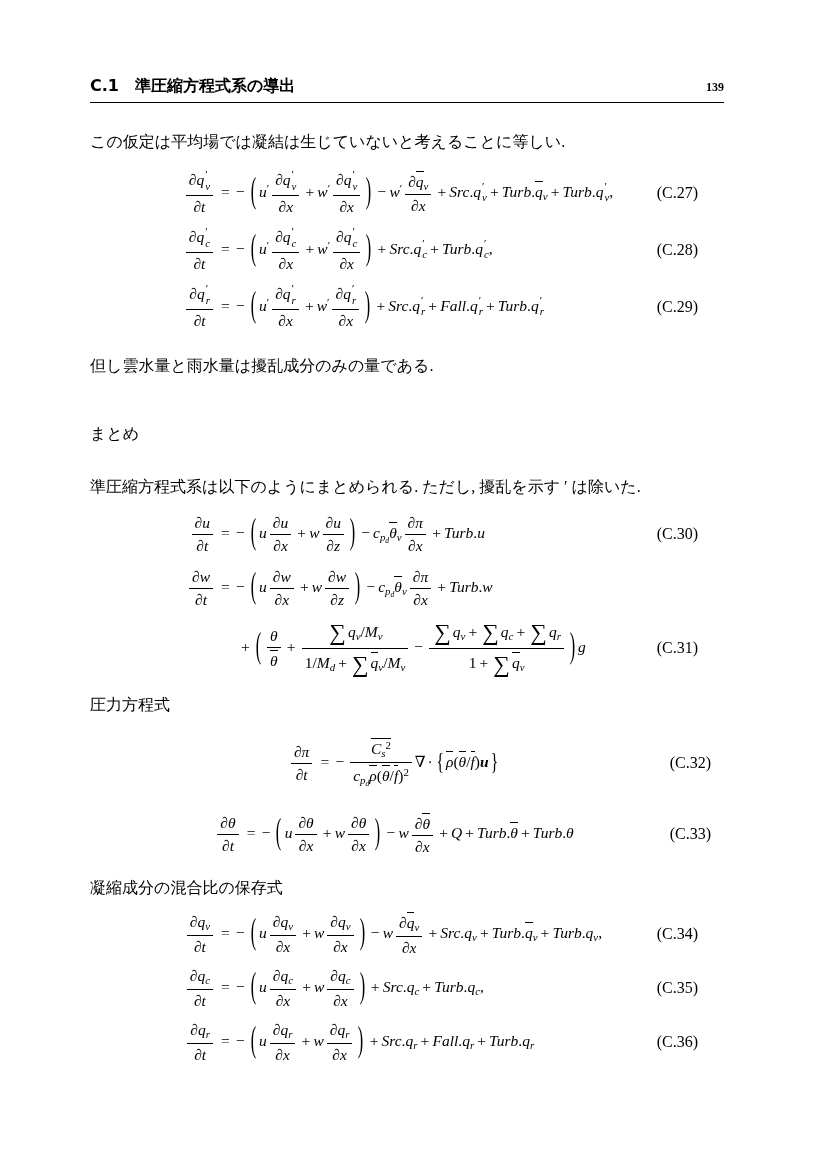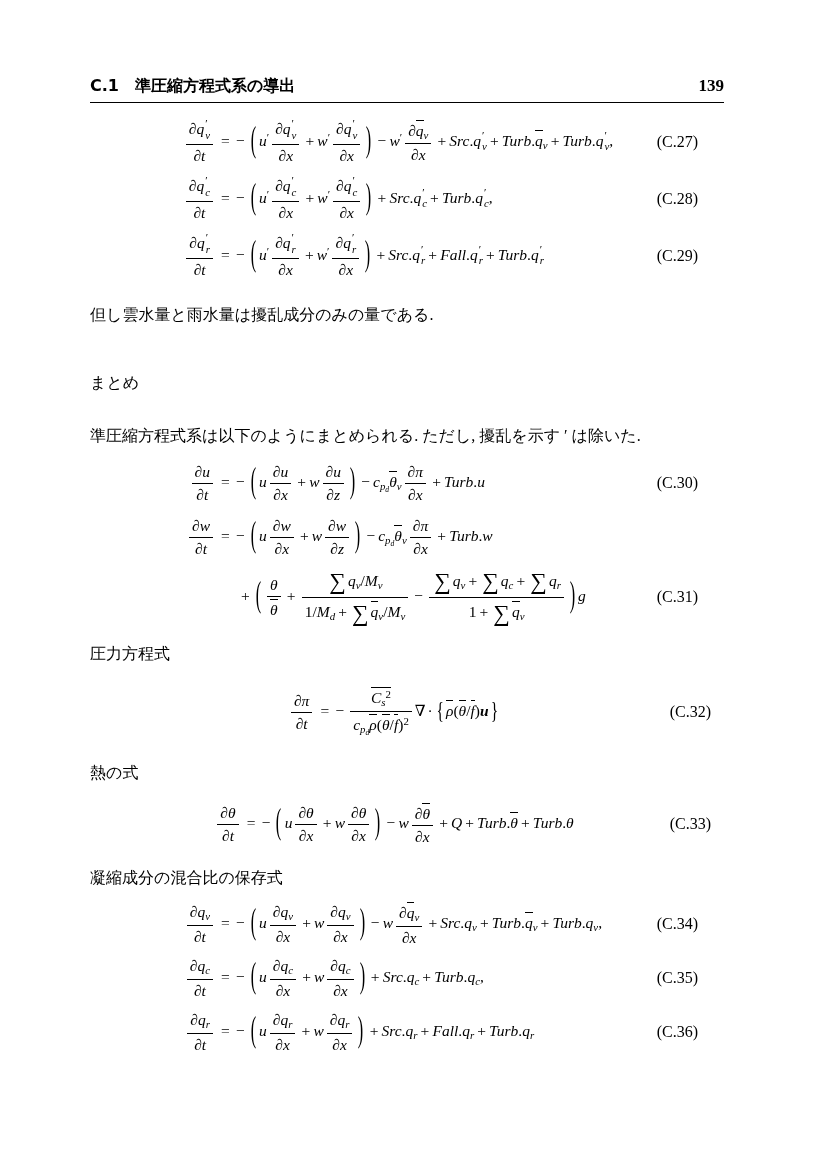--- a/index.html
+++ b/index.html
@@ -3,21 +3,21 @@
 <meta charset="utf-8">
 <style>
   html,body{margin:0;padding:0;background:#ffffff;color:#000000;}
   body{width:826px;height:1169px;font-family:"Liberation Serif","DejaVu Serif",serif;}
   .page{box-sizing:border-box;width:814px;height:1169px;padding:76px 90px 0 90px;overflow:hidden;}
 
   
   .runhead{display:flex;justify-content:space-between;align-items:baseline;
            border-bottom:1.5px solid #000;padding-bottom:5px;}
   .runhead .sec{font-family:"DejaVu Sans","Liberation Sans",sans-serif;font-weight:bold;font-size:16px;}
-  .runhead .pnum{font-weight:bold;font-size:17px;}
+  .runhead .pnum{font-weight:bold;font-size:12px;}
 
   .para{font-size:16px;line-height:1.5;margin:0;}
   .p1{margin-top:27px;}
   .p2{margin-top:24px;}
   .p3{margin-top:30px;}
   .jhead{font-family:"DejaVu Sans","Liberation Sans",sans-serif;font-weight:normal;font-size:16px;margin:0;}
   .h-summary{margin-top:46px;}
   .h-motion{margin-top:42px;}
   .h-pressure{margin-top:18px;}
   .h-heat{margin-top:20px;}
@@ -67,20 +67,21 @@
 </head>
 <body>
 
 <div class="page">
 
   <div class="runhead">
     <span class="sec">C.1　準圧縮方程式系の導出</span>
     <span class="pnum">139</span>
   </div>
 
+  <p class="para p1">この仮定は平均場では凝結は生じていないと考えることに等しい.</p>
 
   <div class="eqgroup grp g1">
     <div class="eqrow">
       <span class="lhs">
           <span class="mrow"><span class="mfrac"><span class="mnum"><span class="mrow"><span class="mi">∂</span><span class="mwrap"><span class="mi">q</span><span class="msubsup">
                       <span class="s-sup"><span class="mrow">′</span></span>
                       <span class="s-sub"><span class="mi">v</span></span>
                     </span></span></span></span><span class="mden"><span class="mrow"><span class="mi">∂</span><span class="mi">t</span></span></span></span></span>
         </span>
         <span class="rhs"><span class="mrow"><span class="mo">=</span><span class="mo">−</span><span class="mbig">(</span><span class="mwrap"><span class="mi">u</span><span class="msup"><span class="mrow">′</span></span></span><span class="mfrac"><span class="mnum"><span class="mrow"><span class="mi">∂</span><span class="mwrap"><span class="mi">q</span><span class="msubsup">
@@ -179,21 +180,20 @@
   <p class="jhead h-pressure">圧力方程式</p>
 
   <div class="eqrow center r-c32">
     <span class="lhs">
         <span class="mrow"><span class="mfrac"><span class="mnum"><span class="mrow"><span class="mi">∂</span><span class="mi">π</span></span></span><span class="mden"><span class="mrow"><span class="mi">∂</span><span class="mi">t</span></span></span></span></span>
       </span>
       <span class="rhs"><span class="mrow"><span class="mo">=</span><span class="mo">−</span><span class="mfrac"><span class="mnum"><span class="mrow"><span class="mover"><span class="mrow"><span class="mwrap"><span class="mrow"><span class="mwrap"><span class="mi">C</span><span class="msub"><span class="mi">s</span></span></span></span><span class="msup"><span class="mn">2</span></span></span></span></span></span></span><span class="mden"><span class="mrow"><span class="mwrap"><span class="mi">c</span><span class="msub"><span class="mrow"><span class="mwrap"><span class="mi">p</span><span class="msub"><span class="mi">d</span></span></span></span></span></span><span class="mover"><span class="mrow"><span class="mi">ρ</span></span></span><span class="mn">(</span><span class="mover"><span class="mrow"><span class="mi">θ</span></span></span><span class="mn">/</span><span class="mover"><span class="mrow"><span class="mi">f</span></span></span><span class="mwrap"><span class="mn">)</span><span class="msup"><span class="mn">2</span></span></span></span></span></span><span class="mrm">∇</span><span class="mcdot">·</span><span class="mbrace">{</span><span class="mover"><span class="mrow"><span class="mi">ρ</span></span></span><span class="mn">(</span><span class="mover"><span class="mrow"><span class="mi">θ</span></span></span><span class="mn">/</span><span class="mover"><span class="mrow"><span class="mi">f</span></span></span><span class="mn">)</span><span class="mbi"><span class="mrow"><span class="mi">u</span></span></span><span class="mbrace">}</span></span></span>
       <span class="tag">(C.32)</span>
   </div>
 
-  <p class="jhead h-heat">熱の式</p>
 
   <div class="eqrow center r-c33">
     <span class="lhs">
         <span class="mrow"><span class="mfrac"><span class="mnum"><span class="mrow"><span class="mi">∂</span><span class="mi">θ</span></span></span><span class="mden"><span class="mrow"><span class="mi">∂</span><span class="mi">t</span></span></span></span></span>
       </span>
       <span class="rhs"><span class="mrow"><span class="mo">=</span><span class="mo">−</span><span class="mbig">(</span><span class="mi">u</span><span class="mfrac"><span class="mnum"><span class="mrow"><span class="mi">∂</span><span class="mi">θ</span></span></span><span class="mden"><span class="mrow"><span class="mi">∂</span><span class="mi">x</span></span></span></span><span class="mo">+</span><span class="mi">w</span><span class="mfrac"><span class="mnum"><span class="mrow"><span class="mi">∂</span><span class="mi">θ</span></span></span><span class="mden"><span class="mrow"><span class="mi">∂</span><span class="mi">x</span></span></span></span><span class="mbig">)</span><span class="mo">−</span><span class="mi">w</span><span class="mfrac"><span class="mnum"><span class="mrow"><span class="mi">∂</span><span class="mover"><span class="mrow"><span class="mi">θ</span></span></span></span></span><span class="mden"><span class="mrow"><span class="mi">∂</span><span class="mi">x</span></span></span></span><span class="mo">+</span><span class="mi">Q</span><span class="mo">+</span><span class="mi">T</span><span class="mi">u</span><span class="mi">r</span><span class="mi">b</span><span class="mn">.</span><span class="mover"><span class="mrow"><span class="mi">θ</span></span></span><span class="mo">+</span><span class="mi">T</span><span class="mi">u</span><span class="mi">r</span><span class="mi">b</span><span class="mn">.</span><span class="mi">θ</span></span></span>
       <span class="tag">(C.33)</span>
   </div>
 
   <p class="jhead h-conserve">凝縮成分の混合比の保存式</p>

